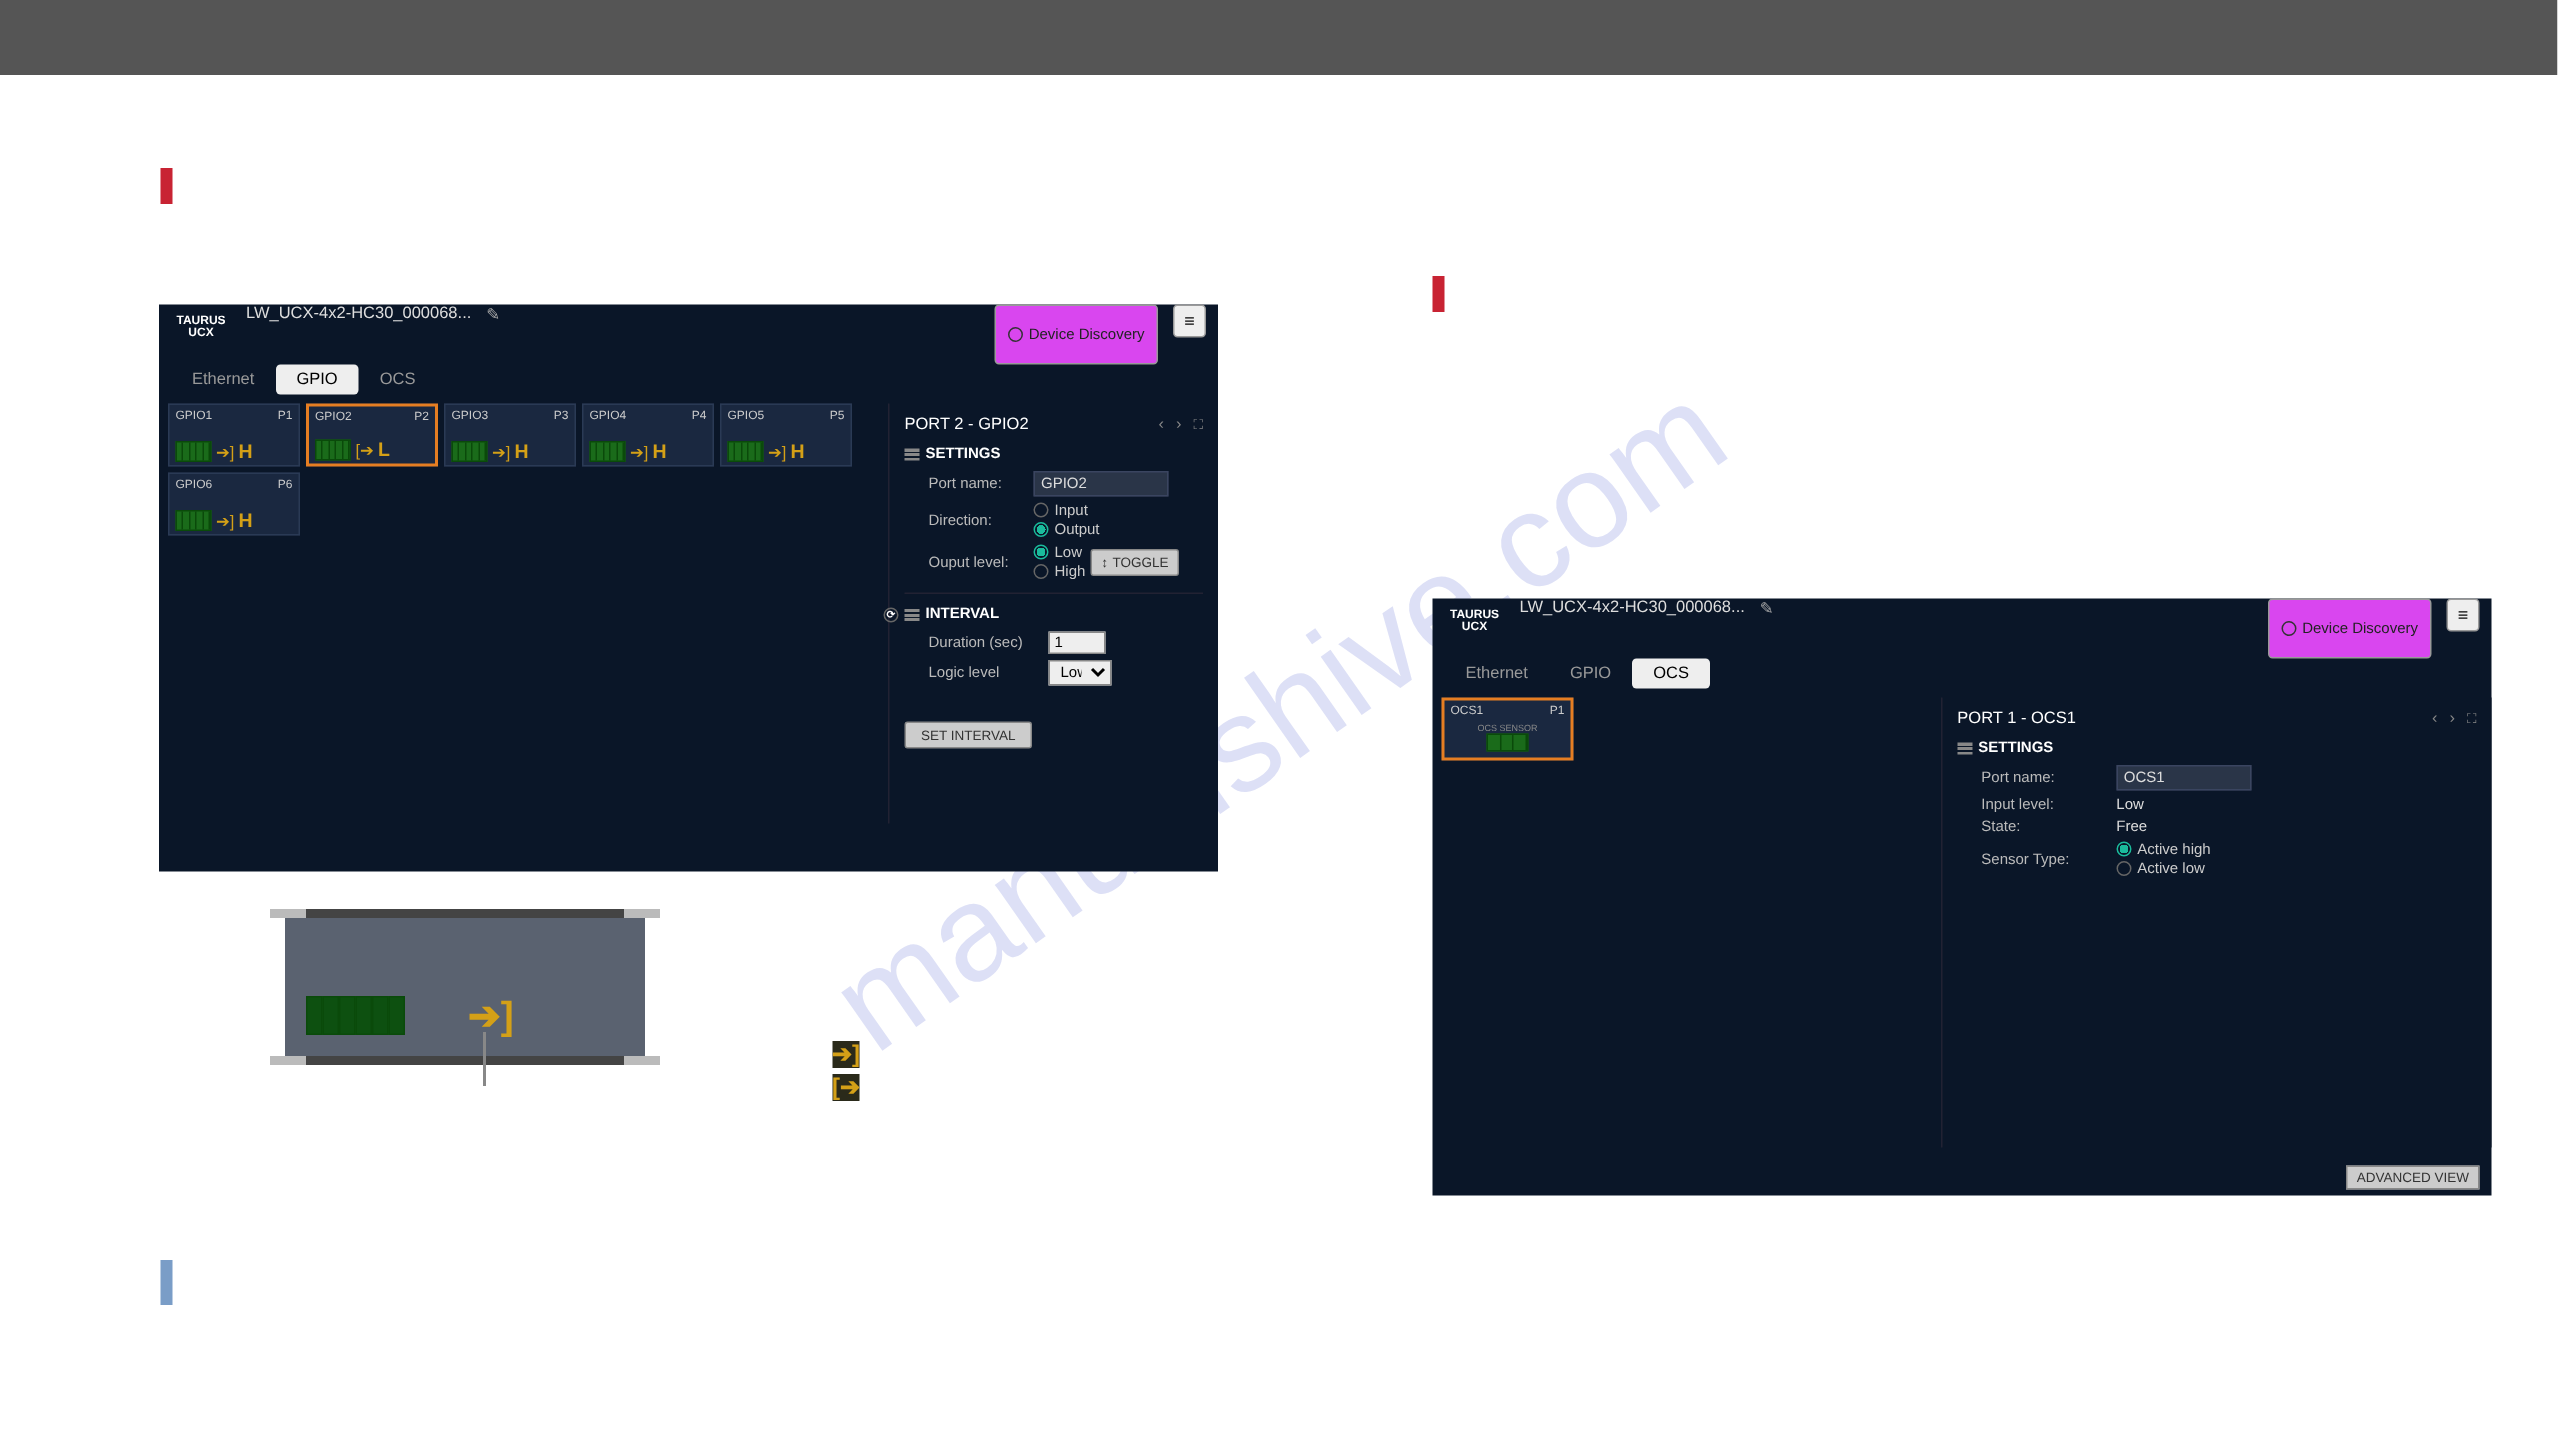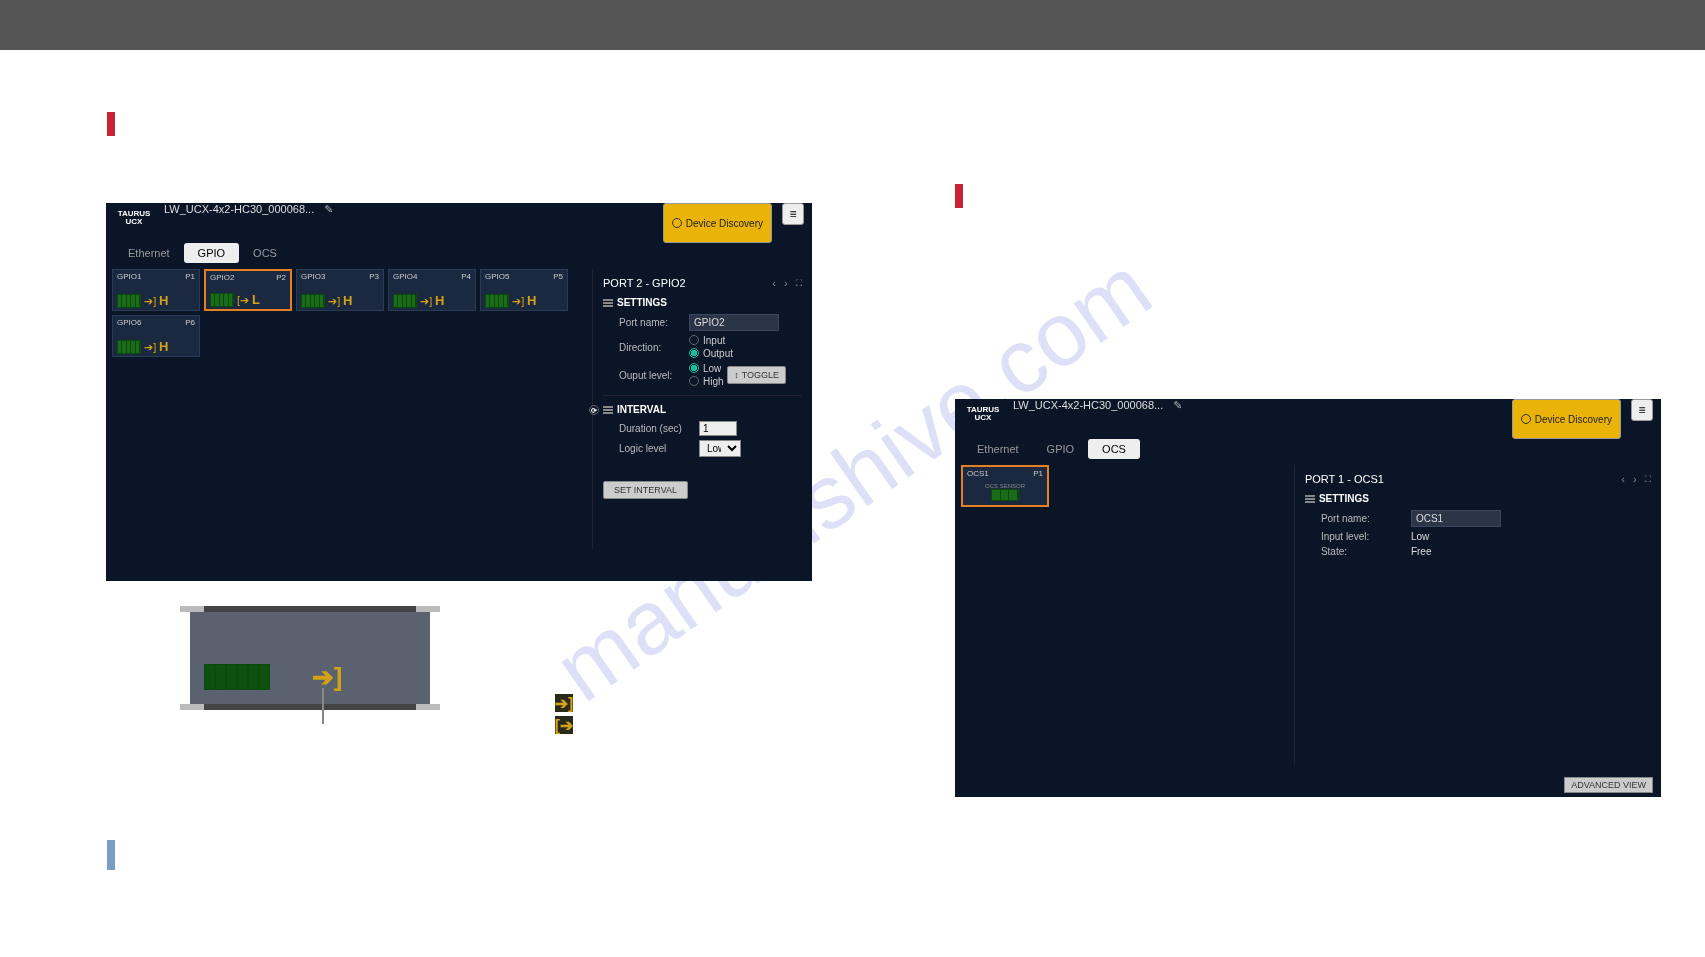--- a/index.html
+++ b/index.html
@@ -9,21 +9,21 @@
 .bluemark{position:absolute;width:8px;height:30px;background:#7a9dc7}
 .watermark{position:absolute;left:50%;top:50%;transform:translate(-50%,-50%) rotate(-35deg);font-size:90px;color:rgba(120,130,220,0.25);pointer-events:none;font-weight:400;white-space:nowrap}
 
 .device-window{position:absolute;background:#0a1628;color:#ccc;font-size:11px}
 .win-header{display:flex;height:40px;padding:0 8px;gap:10px}
 .logo{width:40px;height:30px;display:flex;flex-direction:column;align-items:center;justify-content:center;color:#fff;font-weight:bold;font-size:8px;line-height:1}
 .logo span{display:block}
 .devname{color:#ddd;font-size:11px}
 .edit-icon{color:#aaa;cursor:pointer}
 .hdr-spacer{flex:1}
-.btn-light{background:#eab308;color:#222;border:1px solid #999;border-radius:3px;padding:4px 8px;font-size:10px;display:inline-flex;align-items:center;gap:4px}
+.btn-light{background:#d946ef;color:#222;border:1px solid #999;border-radius:3px;padding:4px 8px;font-size:10px;display:inline-flex;align-items:center;gap:4px}
 .compass-icon{width:10px;height:10px;border:1px solid #333;border-radius:50%;display:inline-block}
 .hamburger-btn{background:#eee;border:1px solid #999;border-radius:3px;width:22px;height:22px;display:inline-flex;align-items:center;justify-content:center;font-size:12px}
 
 .tabrow{display:flex;gap:0;padding:0 8px 6px 8px}
 .tab{padding:4px 14px;font-size:11px;color:#999;cursor:pointer;border-radius:3px}
 .tab.active{background:#eee;color:#000}
 
 .body-row{display:flex}
 .cards-area{flex:1;padding:0 6px;display:flex;flex-wrap:wrap;gap:4px;align-content:flex-start}
 .port-card{width:88px;height:42px;background:#1a2840;border:1px solid #2a3a55;position:relative;padding:2px 4px}
@@ -339,16 +339,29 @@
         <input class="text-input" value="OCS1" style="">
       </div>
       <div class="form-row">
         <span class="form-label" style="width:90px">Input level:</span>
         <span class="form-val">Low</span>
       </div>
       <div class="form-row">
         <span class="form-label" style="width:90px">State:</span>
         <span class="form-val">Free</span>
       </div>
+      <div class="form-row">
+        <span class="form-label" style="width:90px">Sensor Type:</span>
+        <div class="radio-col">
+          <div class="radio-row">
+              <span class="radio on"></span>
+              <span>Active high</span>
+            </div>
+          <div class="radio-row">
+              <span class="radio"></span>
+              <span>Active low</span>
+            </div>
+        </div>
+      </div>
     </div>
   </div>
   <button class="adv-view">ADVANCED VIEW</button>
 </div>
 
 </body></html>

